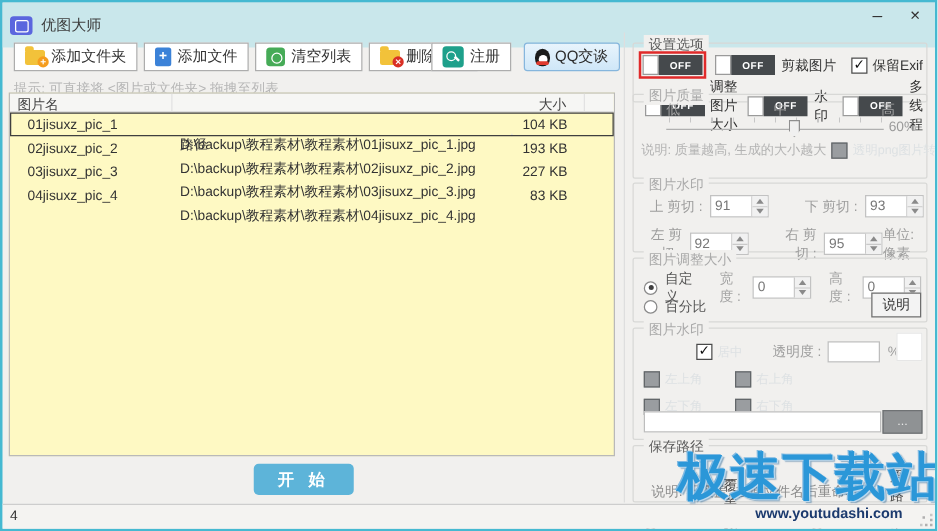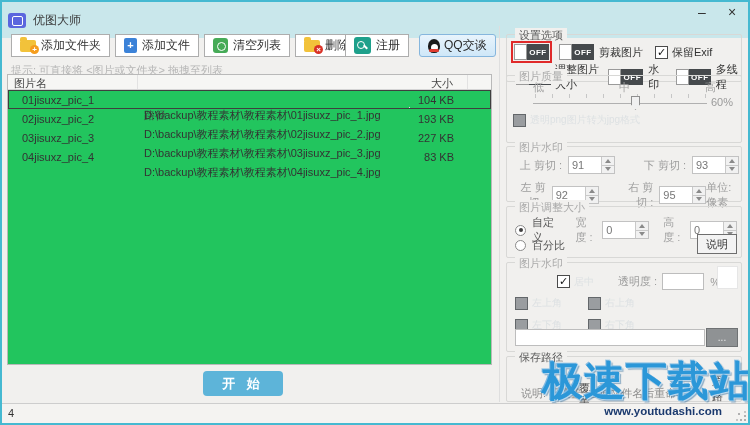--- a/index.html
+++ b/index.html
@@ -30,21 +30,21 @@
   .reg-btn { position:absolute; left:339px; top:8px; }
   .ic-key { width:17px; height:17px; background:#1ea08b; border-radius:3px; }
   .ic-key::before { content:""; position:absolute; left:3px; top:4px; width:6px; height:6px; border:1.5px solid #fff; border-radius:50%; }
   .ic-key::after { content:""; position:absolute; left:9px; top:9px; width:5px; height:2px; background:#fff; transform:rotate(45deg); }
   .qq-btn { position:absolute; left:413px; top:8px; height:23px; background:linear-gradient(#e8f4fc,#cfe7f8); border:1px solid #86b6dd; border-radius:3px; display:flex; align-items:center; padding:0 8px; font-size:12px; color:#2a2a2a; gap:4px; }
   .ic-qq { width:12px; height:14px; background:#1b1b1b; border-radius:50% 50% 45% 45%; }
   .ic-qq::before { content:""; position:absolute; left:2.5px; top:5px; width:7px; height:7px; background:#fff; border-radius:50%; }
   .ic-qq::after { content:""; position:absolute; left:1px; bottom:1px; width:10px; height:3px; background:#e03b2f; border-radius:2px; }
   .hint { position:absolute; left:5px; top:37px; font-size:11px; color:#b6b6b6; }
 
-  .filetable { position:absolute; left:1px; top:48px; width:485px; height:291px; background:#22c55e; border:1px solid #b9b9b9; font-size:11px; color:#333; }
+  .filetable { position:absolute; left:1px; top:48px; width:485px; height:291px; background:#fef9c3; border:1px solid #b9b9b9; font-size:11px; color:#333; }
   .thead { display:flex; height:15px; background:#f6f6f4; border-bottom:1px solid #d5d5d5; color:#444; }
   .th { padding:1px 6px; border-right:1px solid #e2e2e2; }
   .tr { display:flex; height:19px; align-items:center; position:relative; }
   .tr.sel { outline:1px solid #3f3f3f; outline-offset:-1px; }
   .td { padding:0 6px; overflow:hidden; white-space:nowrap; }
   .c-name { width:130px; } .c-path { width:272px;margin-top:32px; } .c-size { width:58px; text-align:right; padding-right:14px !important; }
   .c-fill { flex:1; border-right:none !important; }
   .td.c-name { padding-left:14px; }
 
   .start-btn { position:absolute; left:197px; top:345px; width:80px; height:25px; background:#5db4d9; border:none; border-radius:4px; color:#fff; font-size:13px; font-weight:bold; letter-spacing:4px; text-align:center; line-height:25px; }
@@ -54,21 +54,21 @@
   .group { position:absolute; left:6px; width:236px; border:1px solid #d8d8d6; border-radius:2px; }
   .gtitle { position:absolute; top:-7px; left:8px; background:#f1f0ee; padding:0 4px; font-size:11px; }
   .gt-dark { color:#5a5a5a; } .gt-dim { color:#a9a9a9; }
   .g1 { top:8px; height:48px;padding-left:47px; } .g2 { top:49px; height:68px;padding-left:28px; } .g3 { top:120px; height:56px; }
   .g4 { top:180px; height:52px; } .g5 { top:236px; height:90px; } .g6 { top:330px; height:46px; }
 
   .togrow { position:absolute; left:4px; right:2px; display:flex; align-items:center; font-size:11px; color:#333; }
   .togrow1 { top:6px; } .togrow2 { top:27px; }
   .toggle { display:inline-flex; height:16px; }
   .knob { width:13px; background:#fff; border:1px solid #9a9a9a; }
-  .offbox { width:22px; background:#45494c; color:#fff; font-size:8px; font-weight:bold; display:flex; align-items:center; justify-content:center; letter-spacing:.5px;text-align:center; }
+  .offbox { width:35px; background:#45494c; color:#fff; font-size:8px; font-weight:bold; display:flex; align-items:center; justify-content:center; letter-spacing:.5px;text-align:center; }
   .hl { border:2px solid #e02a2a; padding:1px; display:inline-flex; }
   .cb { width:13px; height:13px; background:#fff; border:1px solid #4a4a4a; font-size:11px; line-height:11px; text-align:center; color:#111; font-weight:bold; }
   .cb-gray { width:13px; height:13px; background:#9a9da0; border:1px solid #63676a; }
 
   .q-label { position:absolute; top:4px; font-size:11px; color:#a3a3a3; }
   .ticks { position:absolute; left:28px; top:18px; width:172px; height:4px; background:repeating-linear-gradient(90deg,#c6c6c6 0 1px,transparent 1px 17px); }
   .track { position:absolute; left:26px; top:27px; width:174px; height:1px; background:#b0b0b0; }
   .thumb { position:absolute; left:124px; top:20px; width:9px; height:14px; background:#f0f0f0; border:1px solid #8f8f8f; clip-path:polygon(0 0,100% 0,100% 60%,50% 100%,0 60%); }
   .q-val { position:absolute; right:8px; top:20px; font-size:11px; color:#9a9a9a; }
   .q-note { position:absolute; left:6px; top:37px; font-size:10.5px; color:#b3b3b3; display:flex; align-items:center; gap:4px; white-space:nowrap; }
@@ -236,20 +236,21 @@
     <div class="group g2">
       <span class="gtitle gt-dim">图片质量</span>
       <span class="q-label" style="left:26px;">低</span>
       <span class="q-label" style="left:112px;">中</span>
       <span class="q-label" style="left:198px;">高</span>
       <div class="ticks"></div>
       <div class="track"></div>
       <div class="thumb"></div>
       <span class="q-val">60%</span>
       <div class="q-note">
+        <span>说明: 质量越高, 生成的大小越大</span>
         <span class="cb-gray"></span>
         <span class="faintxt">透明png图片转为jpg格式</span>
       </div>
     </div>
 
     <div class="group g3">
       <span class="gtitle gt-dim">图片水印</span>
       <div class="croprow cr1">
         <span class="crop-lbl">上 剪切 :</span>
         <span class="spin">

